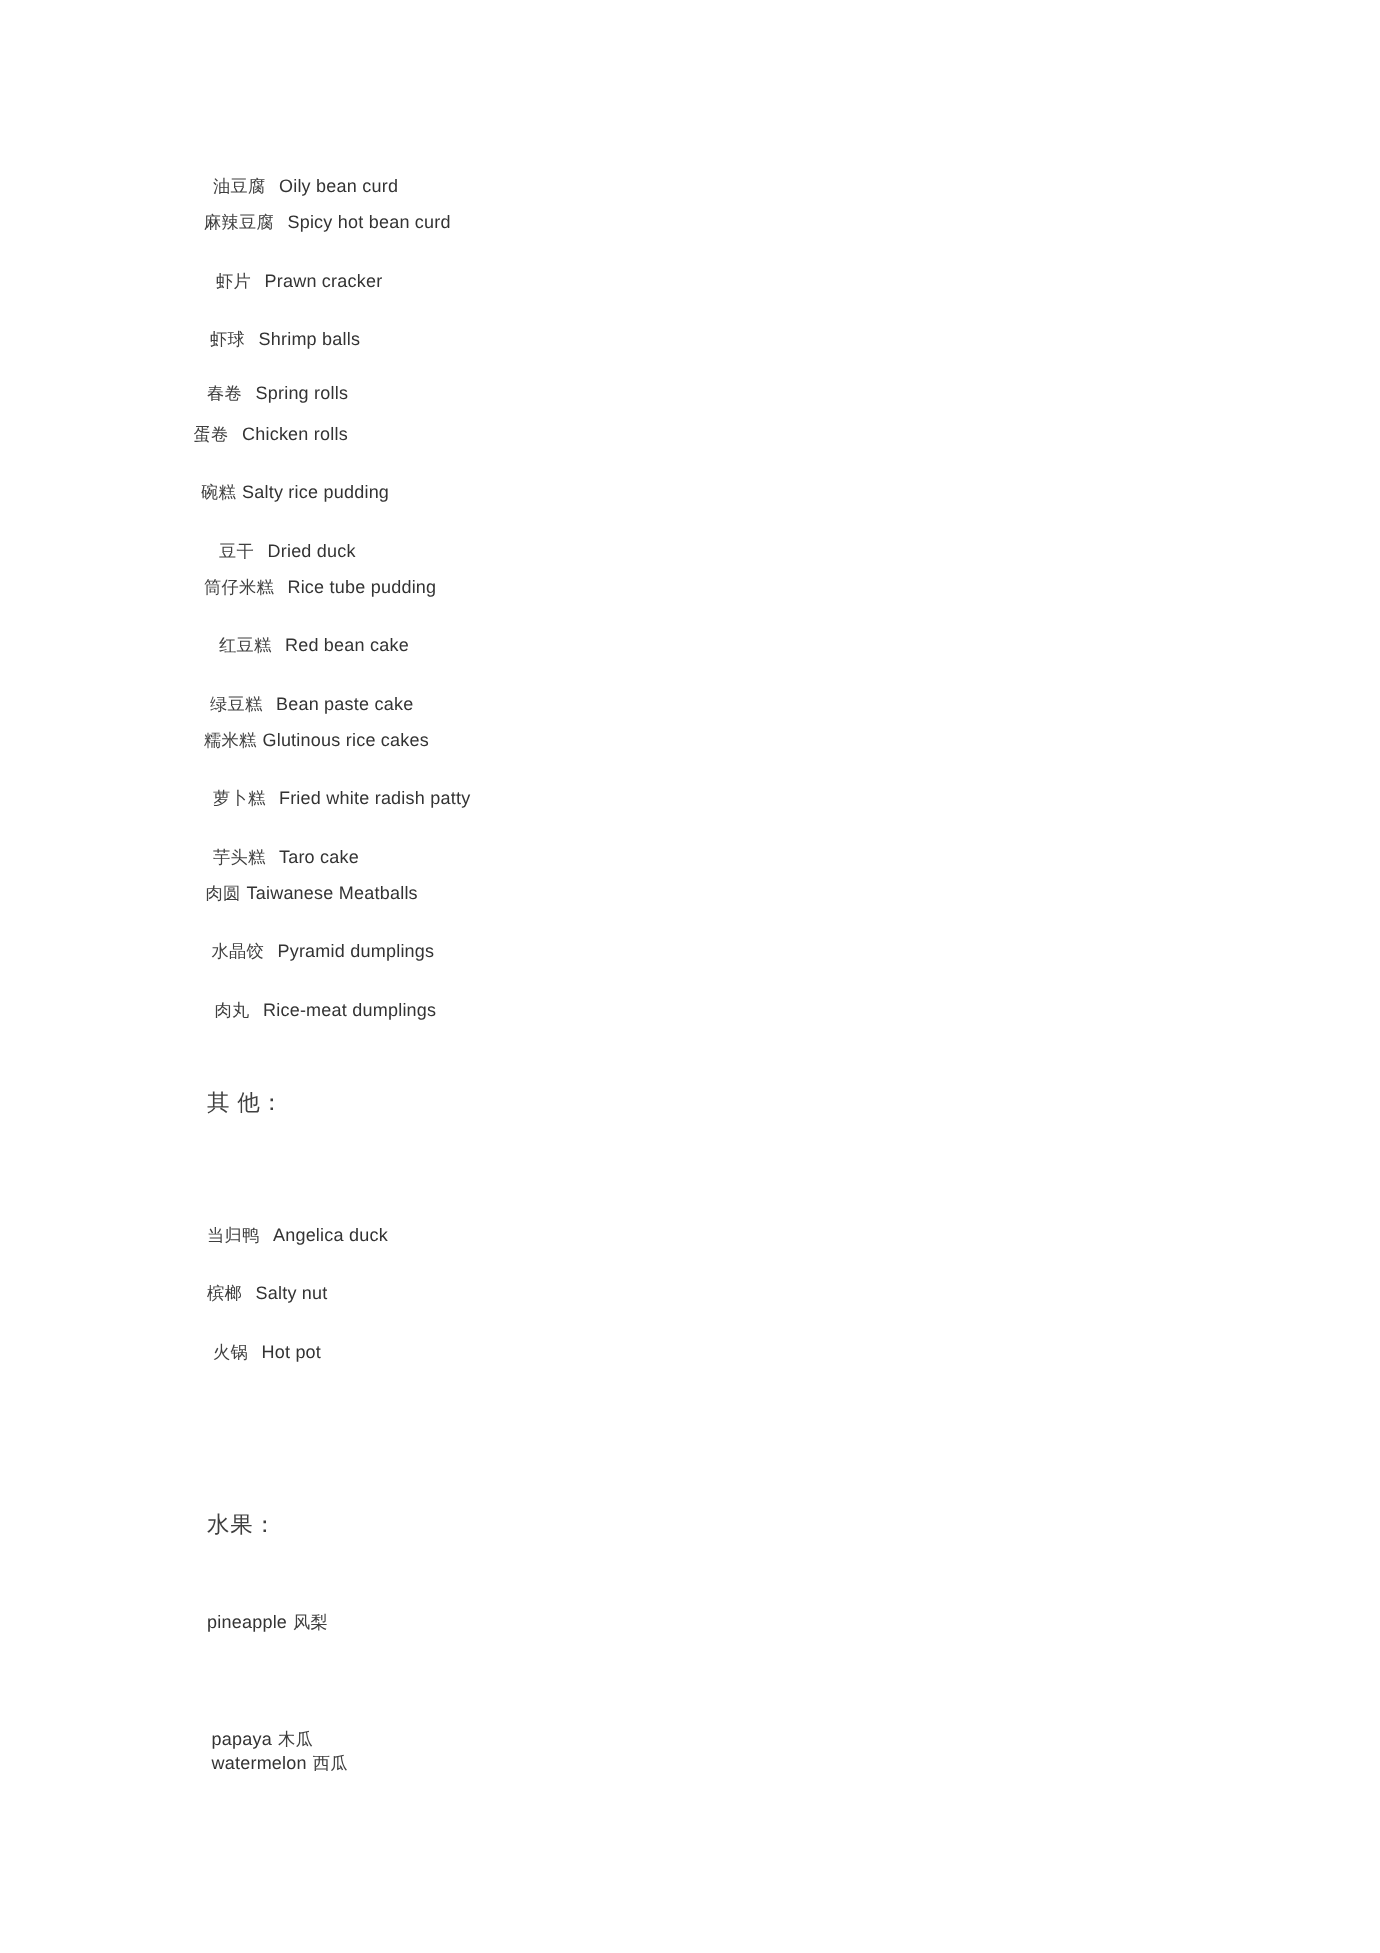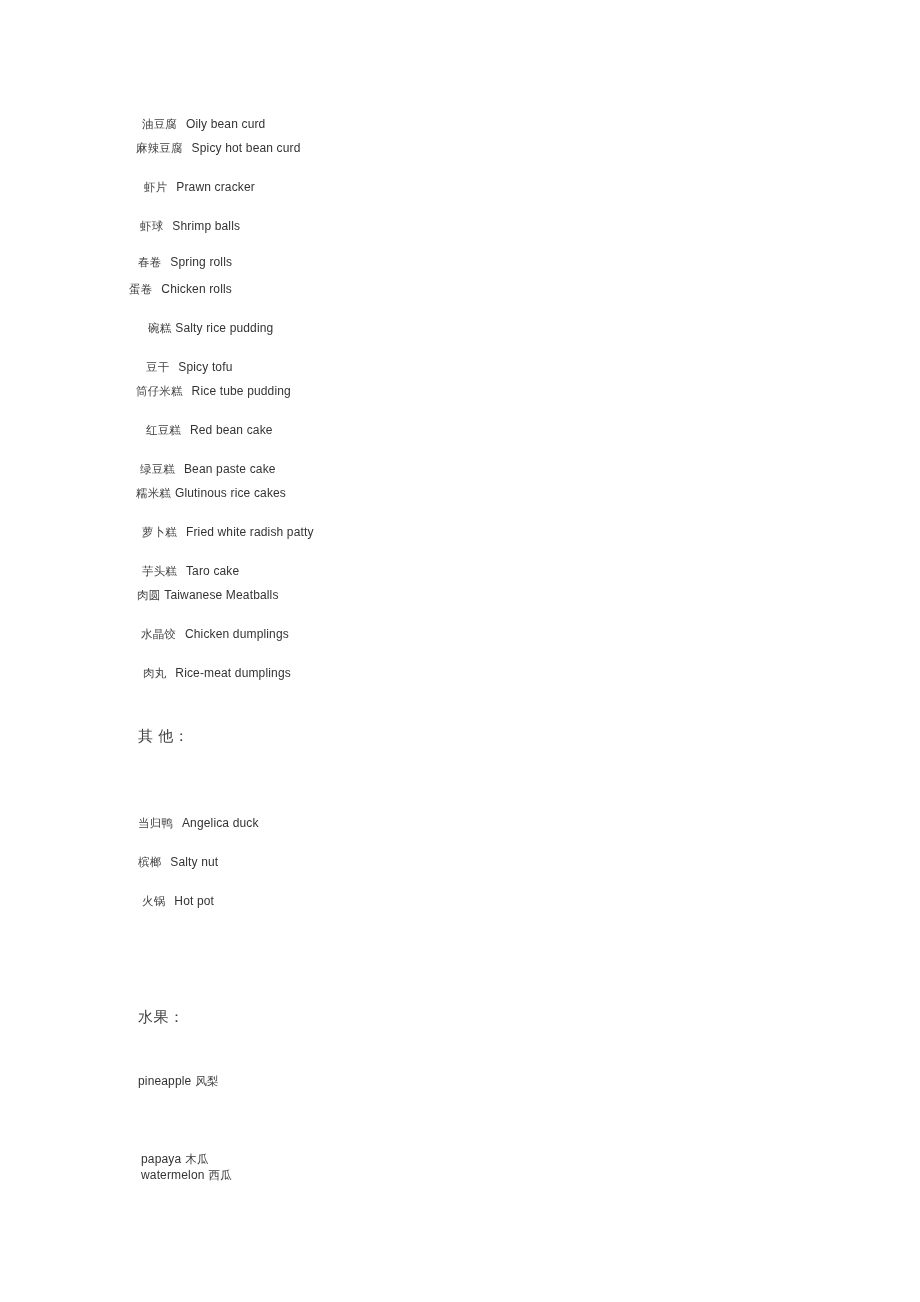--- a/index.html
+++ b/index.html
@@ -56,30 +56,30 @@
 <div class="page">
   <div class="doc-body">
 
     <div>
         <div class="entry" style="left: 142px; top: 117px;"><span class="cn">油豆腐</span><span class="gap-wide"></span><span class="en">Oily bean curd</span></div>
         <div class="entry" style="left: 136px; top: 141px;"><span class="cn">麻辣豆腐</span><span class="gap-wide"></span><span class="en">Spicy hot bean curd</span></div>
         <div class="entry" style="left: 144px; top: 180px;"><span class="cn">虾片</span><span class="gap-wide"></span><span class="en">Prawn cracker</span></div>
         <div class="entry" style="left: 140px; top: 219px;"><span class="cn">虾球</span><span class="gap-wide"></span><span class="en">Shrimp balls</span></div>
         <div class="entry" style="left: 138px; top: 243px; margin-top: 12px;"><span class="cn">春卷</span><span class="gap-wide"></span><span class="en">Spring rolls</span></div>
         <div class="entry" style="left: 129px; top: 282px;"><span class="cn">蛋卷</span><span class="gap-wide"></span><span class="en">Chicken rolls</span></div>
-        <div class="entry" style="left: 148px; top: 321px; text-align: right;"><span class="cn">碗糕</span><span class="gap-narrow"></span><span class="en">Salty rice pudding</span></div>
-        <div class="entry" style="left: 146px; top: 360px;"><span class="cn">豆干</span><span class="gap-wide"></span><span class="en">Spicy tofu</span></div>
+        <div class="entry" style="left: 134px; top: 321px; text-align: right;"><span class="cn">碗糕</span><span class="gap-narrow"></span><span class="en">Salty rice pudding</span></div>
+        <div class="entry" style="left: 146px; top: 360px;"><span class="cn">豆干</span><span class="gap-wide"></span><span class="en">Dried duck</span></div>
         <div class="entry" style="left: 136px; top: 384px;"><span class="cn">筒仔米糕</span><span class="gap-wide"></span><span class="en">Rice tube pudding</span></div>
         <div class="entry" style="left: 146px; top: 423px;"><span class="cn">红豆糕</span><span class="gap-wide"></span><span class="en">Red bean cake</span></div>
         <div class="entry" style="left: 140px; top: 462px;"><span class="cn">绿豆糕</span><span class="gap-wide"></span><span class="en">Bean paste cake</span></div>
         <div class="entry" style="left: 136px; top: 486px;"><span class="cn">糯米糕</span><span class="gap-narrow"></span><span class="en">Glutinous rice cakes</span></div>
         <div class="entry" style="left: 142px; top: 525px;"><span class="cn">萝卜糕</span><span class="gap-wide"></span><span class="en">Fried white radish patty</span></div>
         <div class="entry" style="left: 142px; top: 564px;"><span class="cn">芋头糕</span><span class="gap-wide"></span><span class="en">Taro cake</span></div>
         <div class="entry" style="left: 137px; top: 588px;"><span class="cn">肉圆</span><span class="gap-narrow"></span><span class="en">Taiwanese Meatballs</span></div>
-        <div class="entry" style="left: 141px; top: 627px;"><span class="cn">水晶饺</span><span class="gap-wide"></span><span class="en">Chicken dumplings</span></div>
+        <div class="entry" style="left: 141px; top: 627px;"><span class="cn">水晶饺</span><span class="gap-wide"></span><span class="en">Pyramid dumplings</span></div>
         <div class="entry" style="left: 143px; top: 666px;"><span class="cn">肉丸</span><span class="gap-wide"></span><span class="en">Rice-meat dumplings</span></div>
       </div>
     <div>
         <div class="entry" style="left: 138px; top: 816px;"><span class="cn">当归鸭</span><span class="gap-wide"></span><span class="en">Angelica duck</span></div>
         <div class="entry" style="left: 138px; top: 855px;"><span class="cn">槟榔</span><span class="gap-wide"></span><span class="en">Salty nut</span></div>
         <div class="entry" style="left: 142px; top: 894px;"><span class="cn">火锅</span><span class="gap-wide"></span><span class="en">Hot pot</span></div>
       </div>
     <div>
         <div class="entry" style="left: 138px; top: 1074px;"><span class="en">pineapple</span><span class="gap-narrow"></span><span class="cn">风梨</span></div>
         <div class="entry" style="left: 141px; top: 1168px;"><span class="en">watermelon</span><span class="gap-narrow"></span><span class="cn">西瓜</span></div>

